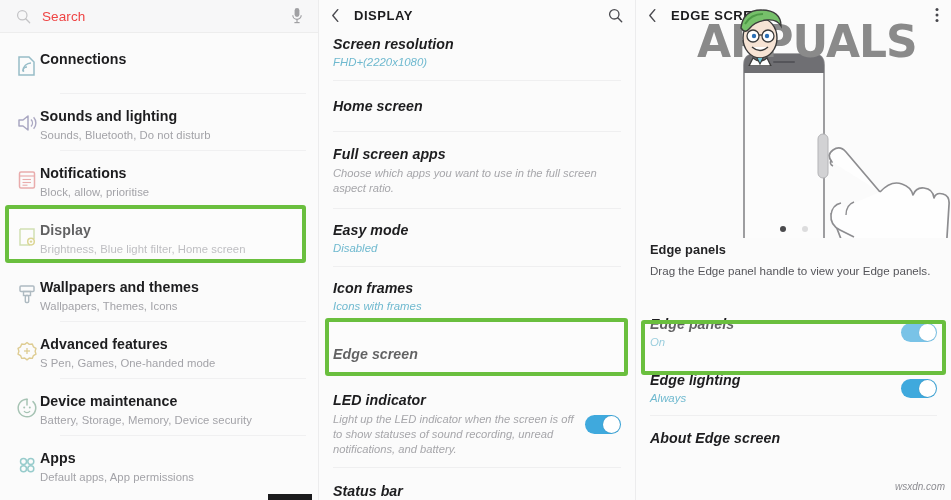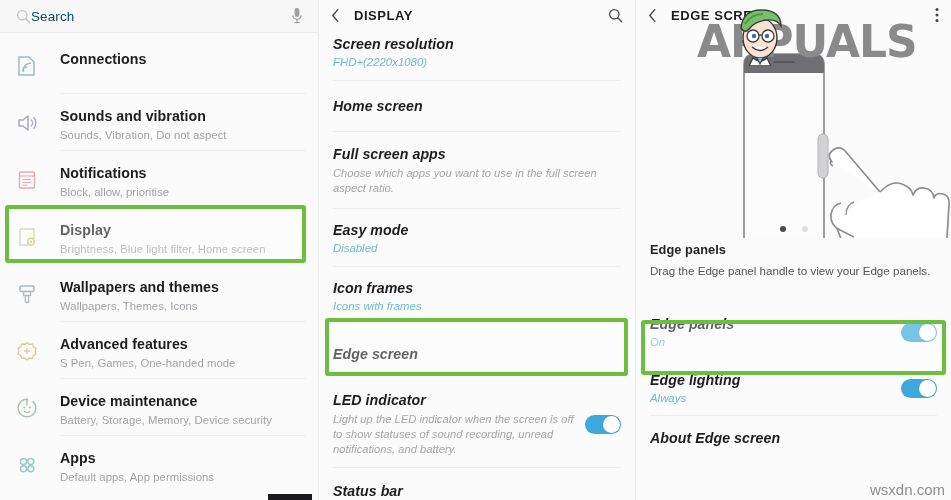--- a/index.html
+++ b/index.html
@@ -28,41 +28,42 @@
   .searchbar {
     height: 33px;
     display: flex; align-items: center;
     padding: 0 14px 0 16px;
     background: #f7f7f8;
     border-bottom: 1px solid #ededed;
   }
   .search-icon { width: 15px; height: 15px; flex: 0 0 auto; opacity: .55; }
   .search-placeholder {
     flex: 1 1 auto;
-    color: #0c4a6e;
+    margin-left: 11px;
+    color: #ef4444;
     font-size: 13.5px;
     letter-spacing: .1px;
   }
   .mic-icon { width: 13px; height: 18px; flex: 0 0 auto; opacity: .62; }
 
   
   .settings-list { padding-top: 4px; }
   .srow {
     display: flex; align-items: flex-start;
     height: 57px;
     padding: 12px 10px 0 14px;
     position: relative;
   }
   .srow .sicon {
     width: 26px; height: 26px;
     flex: 0 0 auto;
     margin-top: 4px;
     opacity: .92;
   }
-  .srow .stext { margin-left: 20px; padding-top: 1px; }
+  .srow .stext { padding-top: 1px; }
   .srow .stitle {
     font-size: 14.2px; font-weight: bold;
     color: #1d1d1f; line-height: 17px;
     letter-spacing: .05px;
   }
   .srow .ssub {
     font-size: 11.3px; color: #a3a3a8;
     margin-top: 3px; line-height: 14px;
     letter-spacing: .05px;
   }
@@ -176,24 +177,25 @@
     width: 252px; height: 62px;
   }
   .appuals-text {
     position: absolute; left: 0; top: 14px;
     font-size: 44px; font-weight: bold;
     color: #8a8a8a;
     letter-spacing: -1px;
     font-family: "DejaVu Sans", sans-serif;
   }
   .wsxdn {
-    position: absolute; right: 6px; bottom: 2px;
-    font-size: 15px; color: #8d8d92;
+    position: absolute; right: 6px; bottom: 8px;
+    font-size: 10px; color: #8d8d92;
     z-index: 9;
     font-family: "Liberation Sans", sans-serif;
+    font-style: italic;
   }
   .navhint {
     position: absolute; left: 268px; bottom: 0;
     width: 44px; height: 6px; background: #1b1b1d;
     z-index: 6;
   }
   .bottomfade {
     position: absolute; left: 0; right: 0; bottom: 0; height: 6px;
     background: #fbfbfb;
   }
@@ -242,22 +244,22 @@
 
       <div class="srow">
         <span class="sicon">
           <svg viewBox="0 0 26 26" width="26" height="26">
             <path d="M5 10 h4 l5 -4 v14 l-5 -4 H5 Z" fill="none" stroke="#a3a0bd" stroke-width="1.5" stroke-linejoin="round"></path>
             <path d="M17 9.5 a5 5 0 0 1 0 7" fill="none" stroke="#a3a0bd" stroke-width="1.4"></path>
             <path d="M19.6 7.2 a8.5 8.5 0 0 1 0 11.6" fill="none" stroke="#a3a0bd" stroke-width="1.4"></path>
           </svg>
         </span>
         <span class="stext">
-          <span class="stitle">Sounds and vibration</span>
-          <span class="ssub" style="display:block">Sounds, Vibration, Do not aspect</span>
+          <span class="stitle">Sounds and lighting</span>
+          <span class="ssub" style="display:block">Sounds, Bluetooth, Do not disturb</span>
         </span>
         <span class="srow-sep"></span>
       </div>
 
       <div class="srow">
         <span class="sicon">
           <svg viewBox="0 0 26 26" width="26" height="26">
             <rect x="5.5" y="5" width="15" height="16" rx="1.5" fill="none" stroke="#e8a6a6" stroke-width="1.5"></rect>
             <line x1="5.5" y1="9" x2="20.5" y2="9" stroke="#e8a6a6" stroke-width="1.2"></line>
             <line x1="8.5" y1="12.5" x2="17" y2="12.5" stroke="#e8a6a6" stroke-width="1.1"></line>

